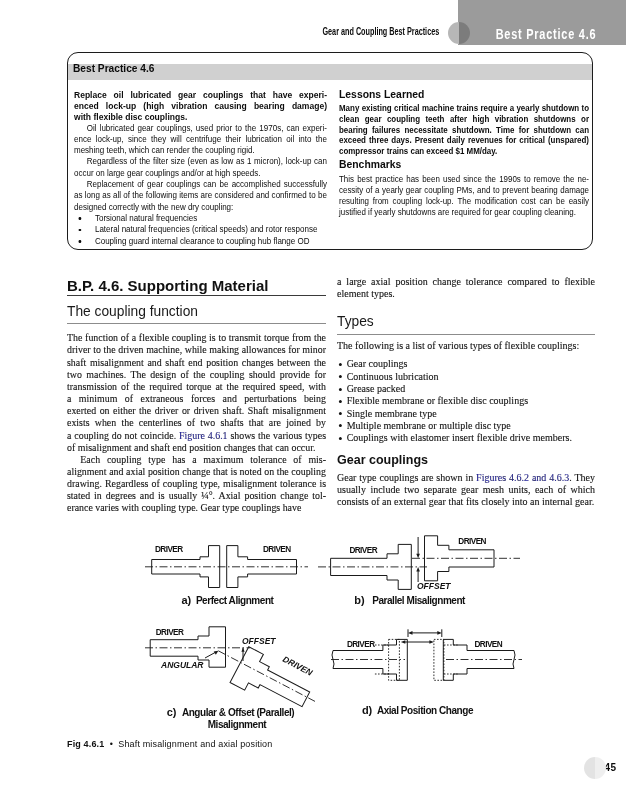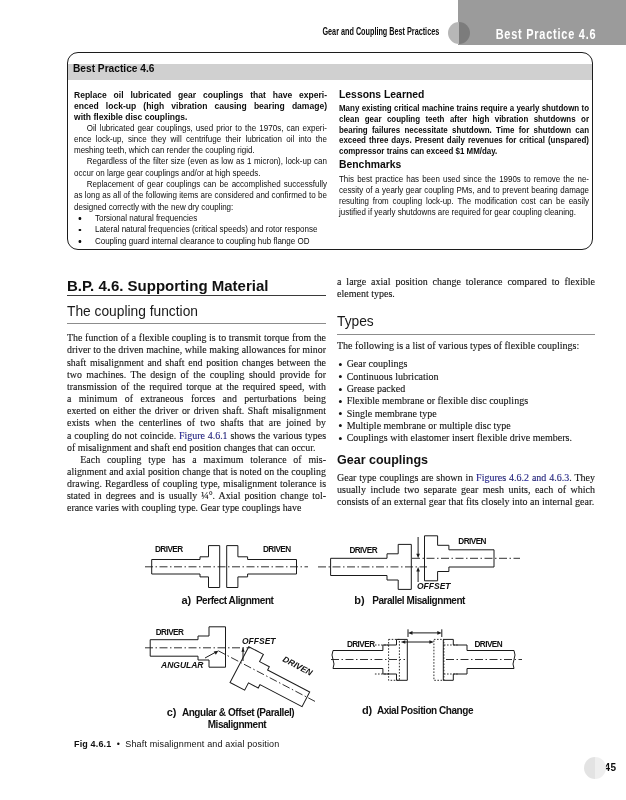--- a/index.html
+++ b/index.html
@@ -40,21 +40,21 @@
 #types{left:337px;top:314.6px;font-size:14.5px;line-height:13px;color:#191919;transform:scaleX(0.95);transform-origin:left top;}
 #typesline{left:337px;top:333.5px;width:258px;height:1.2px;background:#8c8c8c;}
 #rlist{left:337px;top:340.2px;width:268px;transform:scaleX(0.96269);transform-origin:left top;}
 ul.rb{margin:6px 0 0 0;padding:0;list-style:none;}
 ul.rb li{position:relative;padding-left:10px;line-height:12.3px;}
 ul.rb li:before{content:"";position:absolute;left:1.5px;top:4.6px;width:3px;height:3px;border-radius:50%;background:#141414;}
 #gearh{left:337px;top:454.3px;font-size:12.5px;line-height:12.5px;font-weight:bold;color:#111;}
 #gearp{left:337px;top:471.5px;width:268px;transform:scaleX(0.96269);transform-origin:left top;}
 
 #fig{left:60px;top:530px;}
-#figcap{left:67px;top:740px;font-size:9px;line-height:9.3px;color:#111;letter-spacing:0.15px;margin-left:7px;}
+#figcap{left:67px;top:740px;font-size:9px;line-height:9.3px;color:#111;letter-spacing:0.15px;}
 #pageno{left:561.5px;top:763.4px;font-size:10px;line-height:10px;font-weight:bold;letter-spacing:0.4px;color:#0c0c0c;margin-left:37px;}
 #pgcirc{left:584px;top:756.5px;width:22px;height:22px;border-radius:50%;background:linear-gradient(to right,#e3e3e3 50%,#efefef 50%);}
 </style>
 </head>
 <body>
 <div class="abs" id="hdrtxt">Gear and Coupling Best Practices</div>
 <div class="abs" id="hdrbox">
     <div class="abs" id="hdrboxtxt">Best Practice 4.6</div>
   </div>
 <div class="abs" id="hdrcirc"></div>

